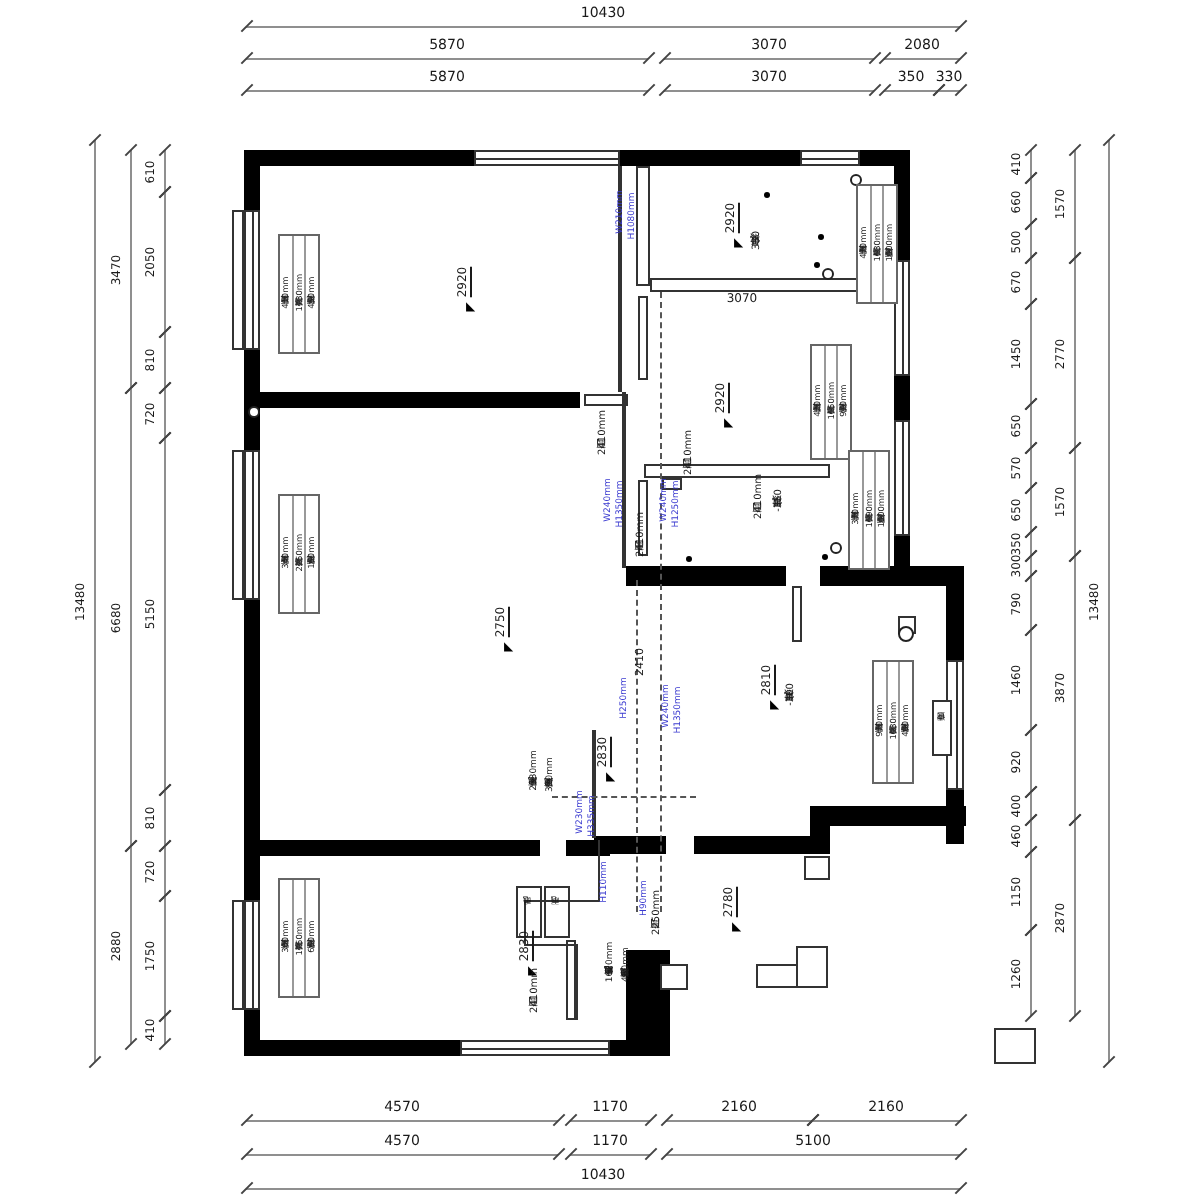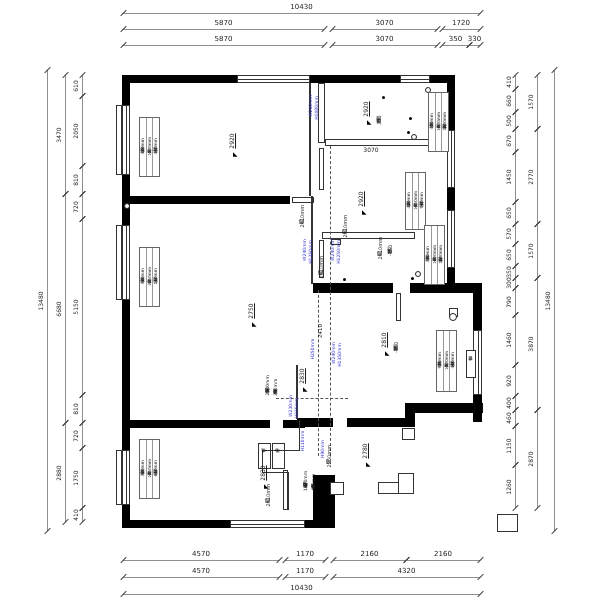--- a/index.html
+++ b/index.html
@@ -111,21 +111,21 @@
       <div style="position: absolute; left: 122.5px; top: 25px; width: 1px; height: 8px; background: rgb(68, 68, 68); transform: rotate(45deg);"></div>
       <div style="position: absolute; left: 323.5px; top: 25px; width: 1px; height: 8px; background: rgb(68, 68, 68); transform: rotate(45deg);"></div>
       <div class="lbl" style="position: absolute; left: 223.5px; top: 23px; font-size: 7px; color: rgb(26, 26, 26);">5870</div>
       <div style="position: absolute; left: 332px; top: 29px; width: 105px; height: 1px; background: rgb(143, 143, 143);"></div>
       <div style="position: absolute; left: 331.5px; top: 25px; width: 1px; height: 8px; background: rgb(68, 68, 68); transform: rotate(45deg);"></div>
       <div style="position: absolute; left: 436.5px; top: 25px; width: 1px; height: 8px; background: rgb(68, 68, 68); transform: rotate(45deg);"></div>
       <div class="lbl" style="position: absolute; left: 384.5px; top: 23px; font-size: 7px; color: rgb(26, 26, 26);">3070</div>
       <div style="position: absolute; left: 442px; top: 29px; width: 38px; height: 1px; background: rgb(143, 143, 143);"></div>
       <div style="position: absolute; left: 441.5px; top: 25px; width: 1px; height: 8px; background: rgb(68, 68, 68); transform: rotate(45deg);"></div>
       <div style="position: absolute; left: 479.5px; top: 25px; width: 1px; height: 8px; background: rgb(68, 68, 68); transform: rotate(45deg);"></div>
-      <div class="lbl" style="position: absolute; left: 461px; top: 23px; font-size: 7px; color: rgb(26, 26, 26);">1720</div>
+      <div class="lbl" style="position: absolute; left: 461px; top: 23px; font-size: 7px; color: rgb(26, 26, 26);">2080</div>
       <div style="position: absolute; left: 123px; top: 45px; width: 201px; height: 1px; background: rgb(143, 143, 143);"></div>
       <div style="position: absolute; left: 122.5px; top: 41px; width: 1px; height: 8px; background: rgb(68, 68, 68); transform: rotate(45deg);"></div>
       <div style="position: absolute; left: 323.5px; top: 41px; width: 1px; height: 8px; background: rgb(68, 68, 68); transform: rotate(45deg);"></div>
       <div class="lbl" style="position: absolute; left: 223.5px; top: 39px; font-size: 7px; color: rgb(26, 26, 26);">5870</div>
       <div style="position: absolute; left: 332px; top: 45px; width: 105px; height: 1px; background: rgb(143, 143, 143);"></div>
       <div style="position: absolute; left: 331.5px; top: 41px; width: 1px; height: 8px; background: rgb(68, 68, 68); transform: rotate(45deg);"></div>
       <div style="position: absolute; left: 436.5px; top: 41px; width: 1px; height: 8px; background: rgb(68, 68, 68); transform: rotate(45deg);"></div>
       <div class="lbl" style="position: absolute; left: 384.5px; top: 39px; font-size: 7px; color: rgb(26, 26, 26);">3070</div>
       <div style="position: absolute; left: 442px; top: 45px; width: 27px; height: 1px; background: rgb(143, 143, 143);"></div>
       <div style="position: absolute; left: 441.5px; top: 41px; width: 1px; height: 8px; background: rgb(68, 68, 68); transform: rotate(45deg);"></div>
@@ -155,21 +155,21 @@
       <div style="position: absolute; left: 122.5px; top: 573px; width: 1px; height: 8px; background: rgb(68, 68, 68); transform: rotate(45deg);"></div>
       <div style="position: absolute; left: 278.5px; top: 573px; width: 1px; height: 8px; background: rgb(68, 68, 68); transform: rotate(45deg);"></div>
       <div class="lbl" style="position: absolute; left: 201px; top: 571px; font-size: 7px; color: rgb(26, 26, 26);">4570</div>
       <div style="position: absolute; left: 285px; top: 577px; width: 40px; height: 1px; background: rgb(143, 143, 143);"></div>
       <div style="position: absolute; left: 284.5px; top: 573px; width: 1px; height: 8px; background: rgb(68, 68, 68); transform: rotate(45deg);"></div>
       <div style="position: absolute; left: 324.5px; top: 573px; width: 1px; height: 8px; background: rgb(68, 68, 68); transform: rotate(45deg);"></div>
       <div class="lbl" style="position: absolute; left: 305px; top: 571px; font-size: 7px; color: rgb(26, 26, 26);">1170</div>
       <div style="position: absolute; left: 333px; top: 577px; width: 147px; height: 1px; background: rgb(143, 143, 143);"></div>
       <div style="position: absolute; left: 332.5px; top: 573px; width: 1px; height: 8px; background: rgb(68, 68, 68); transform: rotate(45deg);"></div>
       <div style="position: absolute; left: 479.5px; top: 573px; width: 1px; height: 8px; background: rgb(68, 68, 68); transform: rotate(45deg);"></div>
-      <div class="lbl" style="position: absolute; left: 406.5px; top: 571px; font-size: 7px; color: rgb(26, 26, 26);">4320</div>
+      <div class="lbl" style="position: absolute; left: 406.5px; top: 571px; font-size: 7px; color: rgb(26, 26, 26);">5100</div>
       <div style="position: absolute; left: 123px; top: 594px; width: 357px; height: 1px; background: rgb(143, 143, 143);"></div>
       <div style="position: absolute; left: 122.5px; top: 590px; width: 1px; height: 8px; background: rgb(68, 68, 68); transform: rotate(45deg);"></div>
       <div style="position: absolute; left: 479.5px; top: 590px; width: 1px; height: 8px; background: rgb(68, 68, 68); transform: rotate(45deg);"></div>
       <div class="lbl" style="position: absolute; left: 301.5px; top: 588px; font-size: 7px; color: rgb(26, 26, 26);">10430</div>
       <div style="position: absolute; left: 47px; top: 70px; width: 1px; height: 461px; background: rgb(143, 143, 143);"></div>
       <div style="position: absolute; left: 46.5px; top: 66px; width: 1px; height: 8px; background: rgb(68, 68, 68); transform: rotate(45deg);"></div>
       <div style="position: absolute; left: 46.5px; top: 527px; width: 1px; height: 8px; background: rgb(68, 68, 68); transform: rotate(45deg);"></div>
       <div class="lbl vlbl" style="position: absolute; left: 41px; top: 300.5px; font-size: 6px; color: rgb(26, 26, 26);">13480</div>
       <div style="position: absolute; left: 65px; top: 75px; width: 1px; height: 119px; background: rgb(143, 143, 143);"></div>
       <div style="position: absolute; left: 64.5px; top: 71px; width: 1px; height: 8px; background: rgb(68, 68, 68); transform: rotate(45deg);"></div>

